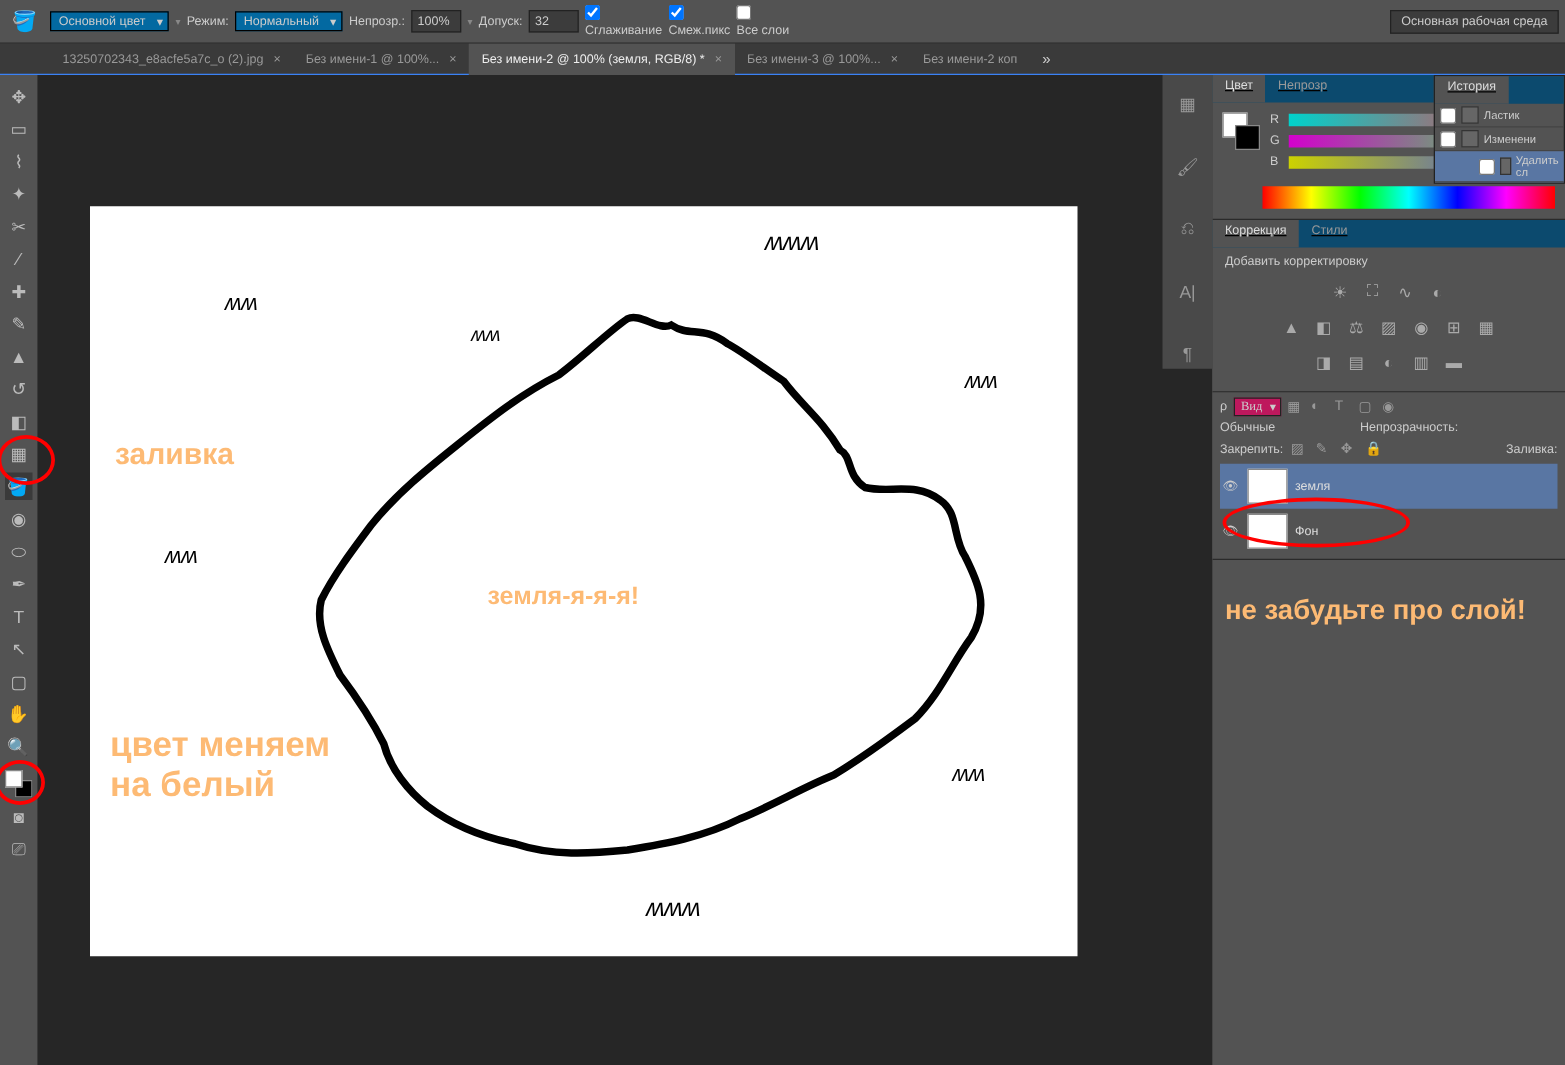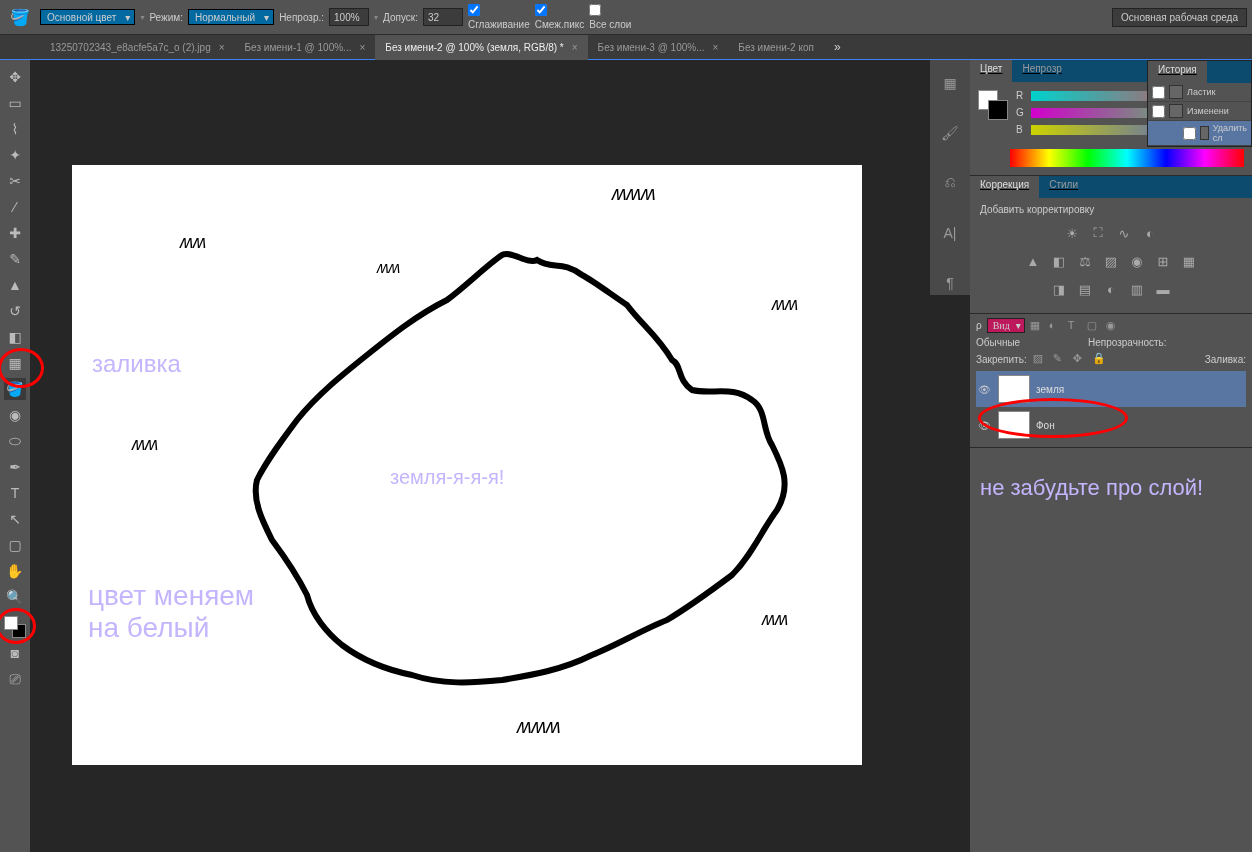--- a/index.html
+++ b/index.html
@@ -69,21 +69,21 @@
 .layers-row1 .kind::after { content: '▾'; position: absolute; right: 3px; }
 .mini-icon { width: 14px; height: 14px; color: #999; font-size: 11px; }
 .layers-row2 { display: flex; align-items: center; gap: 2px; margin-bottom: 4px; font-size: 10px; color: #ccc; }
 .lock-row { display: flex; align-items: center; gap: 6px; font-size: 10px; color: #ccc; margin-bottom: 5px; }
 
 .layer-item { display: flex; align-items: center; padding: 4px 2px; gap: 6px; font-size: 10px; color: #ddd; }
 .layer-item.active { background: #5976a3; }
 .eye { width: 14px; color: #ccc; }
 .layer-thumb { width: 32px; height: 28px; background: #fff; border: 1px solid #888; }
 
-.annotation { position: absolute; color: #c4b5fd; font-weight: normal; font-family: Arial; pointer-events: none; }
+.annotation { position: absolute; color: #fdba74; font-weight: bold; font-family: Arial; pointer-events: none; }
 .red-circle { position: absolute; border: 3px solid red; border-radius: 50%; pointer-events: none; }
 </style>
 </head>
 <body>
 
 <div class="options-bar">
   <div class="tool-icon">🪣</div>
   <div class="dropdown">Основной цвет</div>
   <span class="chev">▾</span>
   <span class="label">Режим:</span>

